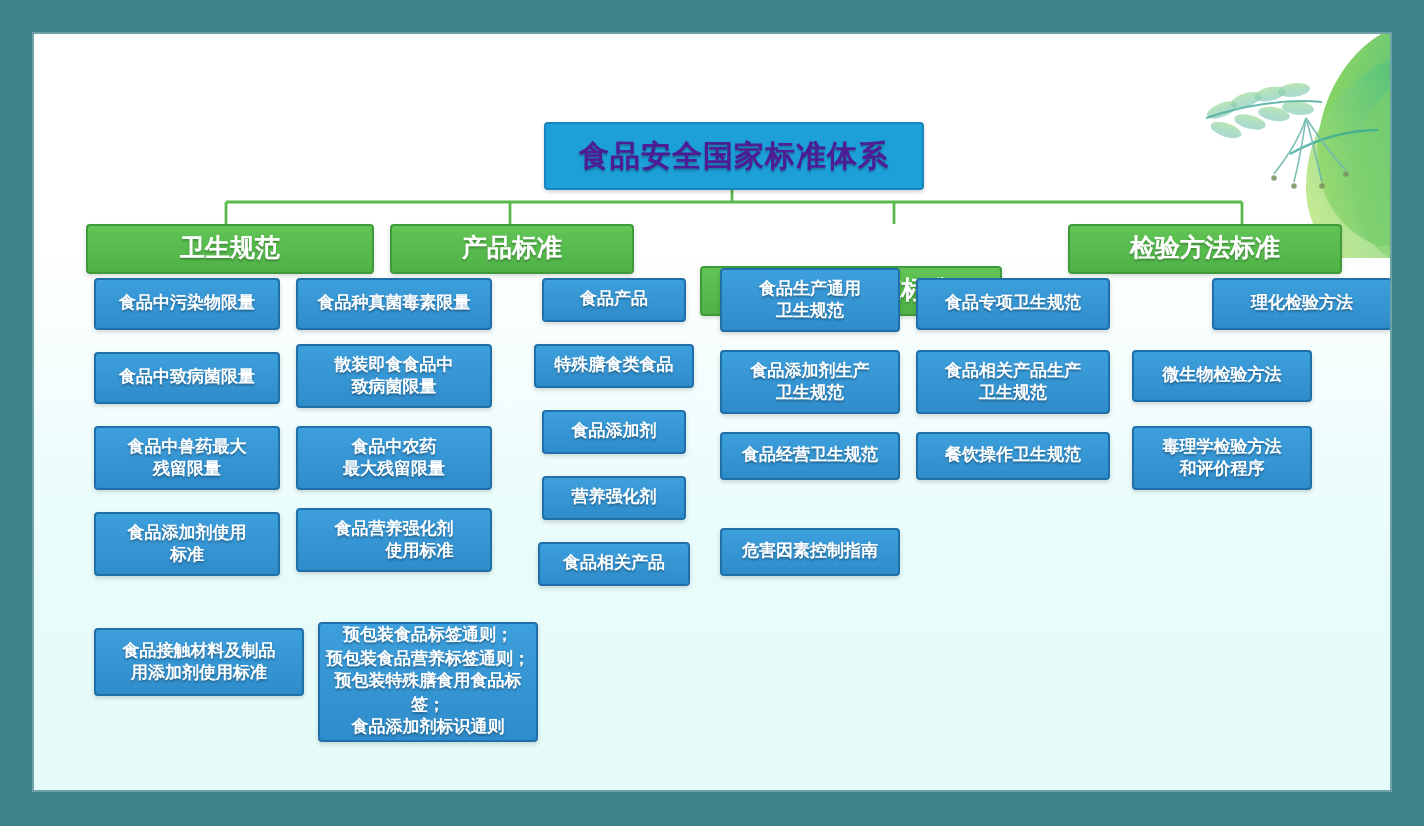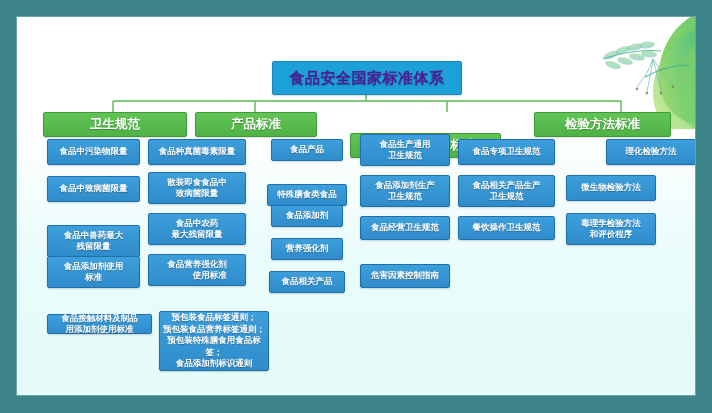--- a/index.html
+++ b/index.html
@@ -138,21 +138,21 @@
     <div class="cat" style="left:517px;width:135px;">
       <span>检验方法标准</span>
     </div>
 
     <div class="node" style="left:30px;top:122px;width:93px;height:26px;">
       <span>食品中污染物限量</span>
       </div>
     <div class="node" style="left:30px;top:159px;width:93px;height:26px;">
       <span>食品中致病菌限量</span>
       </div>
-    <div class="node" style="left:30px;top:208px;width:93px;height:32px;">
+    <div class="node" style="left:30px;top:196px;width:93px;height:32px;">
       <span>食品中兽药最大
 残留限量</span>
       </div>
     <div class="node" style="left:30px;top:239px;width:93px;height:32px;">
       <span>食品添加剂使用
 标准</span>
       </div>
 
     <div class="node" style="left:131px;top:122px;width:98px;height:26px;justify-content:center;">
       <span>食品种真菌毒素限量</span>
@@ -166,21 +166,21 @@
 最大残留限量</span>
       </div>
     <div class="node" style="left:131px;top:237px;width:98px;height:32px;text-align:right;">
       <span>食品营养强化剂
 使用标准</span>
       </div>
 
     <div class="node" style="left:254px;top:122px;width:72px;height:22px;">
       <span>食品产品</span>
       </div>
-    <div class="node" style="left:250px;top:155px;width:80px;height:22px;margin-top:12px;">
+    <div class="node" style="left:250px;top:155px;width:80px;height:22px;">
       <span>特殊膳食类食品</span>
       </div>
     <div class="node" style="left:254px;top:188px;width:72px;height:22px;">
       <span>食品添加剂</span>
       </div>
     <div class="node" style="left:254px;top:221px;width:72px;height:22px;">
       <span>营养强化剂</span>
       </div>
     <div class="node" style="left:252px;top:254px;width:76px;height:22px;">
       <span>食品相关产品</span>
@@ -216,21 +216,21 @@
       <span>理化检验方法</span>
       </div>
     <div class="node" style="left:549px;top:158px;width:90px;height:26px;">
       <span>微生物检验方法</span>
       </div>
     <div class="node" style="left:549px;top:196px;width:90px;height:32px;">
       <span>毒理学检验方法
 和评价程序</span>
       </div>
 
-    <div class="node wide" style="left:30px;top:297px;width:105px;height:20px;">
+    <div class="node wide" style="left:30px;top:297px;width:105px;height:34px;">
       <span>食品接触材料及制品
 用添加剂使用标准</span>
       </div>
     <div class="node wide" style="left:142px;top:294px;width:110px;height:60px;">
       <span>预包装食品标签通则；
 预包装食品营养标签通则；
 预包装特殊膳食用食品标签；
 食品添加剂标识通则</span>
       </div>
 

